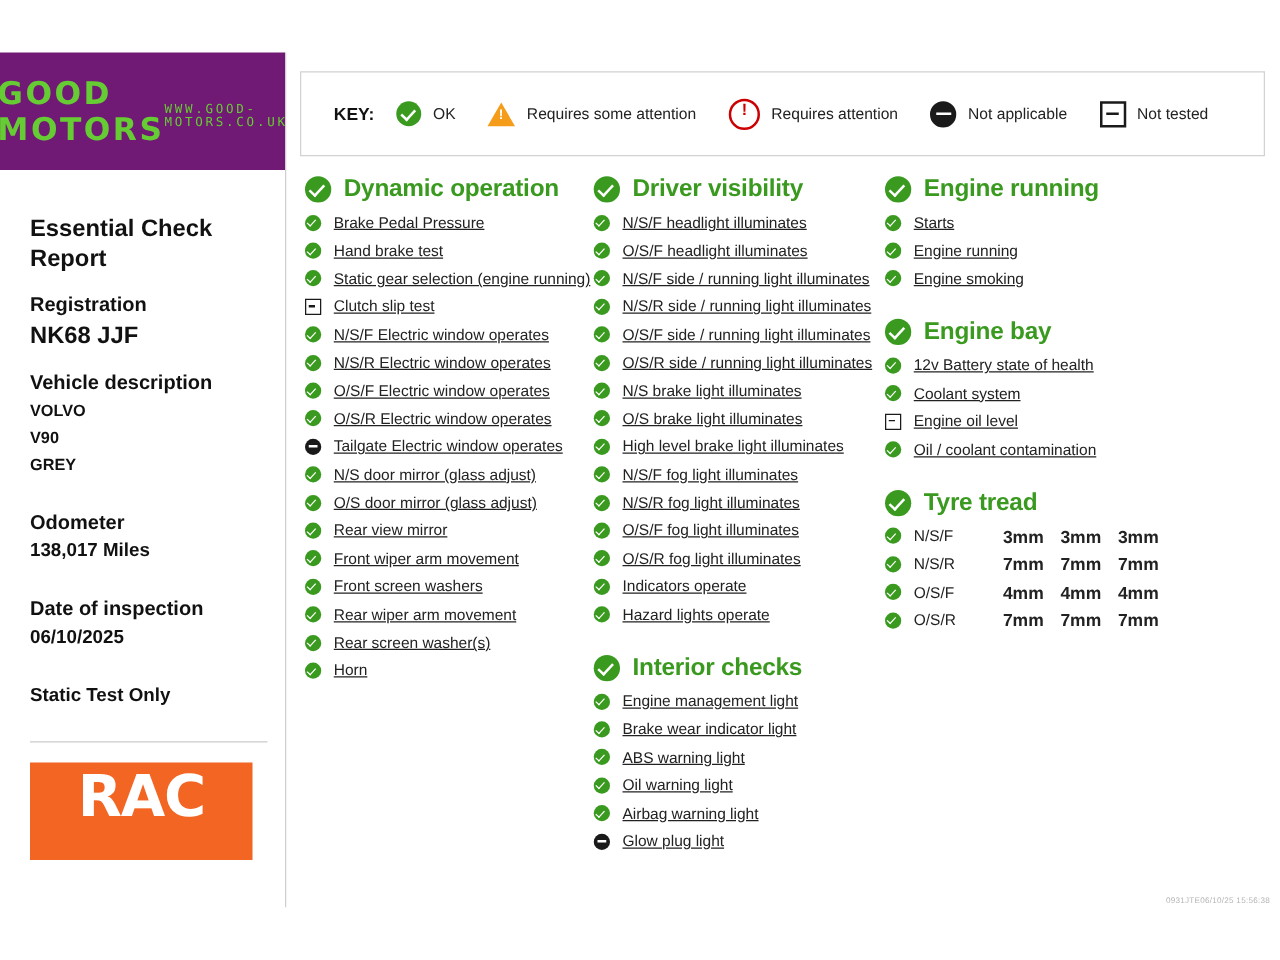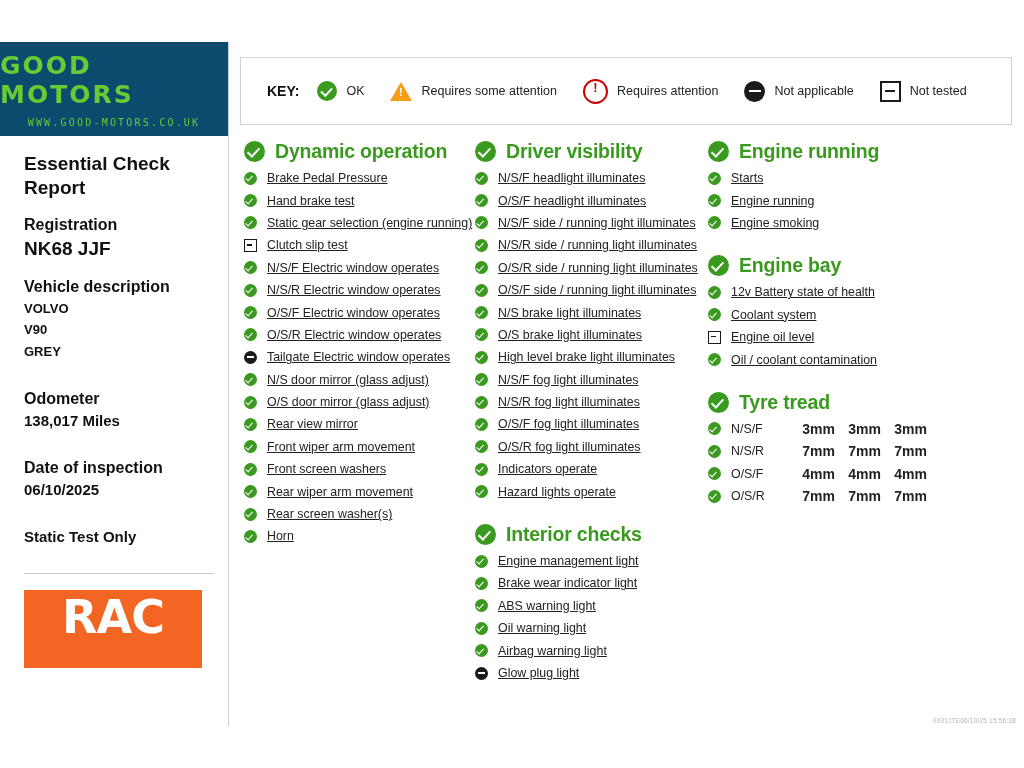--- a/index.html
+++ b/index.html
@@ -28,43 +28,44 @@
     position: absolute;
     left: 0; top: 42px;
     width: 228px;
     height: 684px;
     background: #ffffff;
     border-right: 1px solid #cfcfcf;
   }
   .logo-box {
     width: 228px;
     height: 94px;
-    background: #0c4a6e;
+    background: #701a75;
     display: flex;
-    flex-direction: column;
+    flex-direction: row;
     align-items: center;
     justify-content: center;
   }
   .logo-title {
     color: #66cc33;
     font-size: 25px;
     font-weight: bold;
     letter-spacing: 2px;
     font-family: "DejaVu Sans", sans-serif;
   }
   .logo-url {
     color: #66cc33;
     font-size: 10px;
     letter-spacing: 2.2px;
     margin-top: 8px;
     font-family: "DejaVu Sans Mono", monospace;
   }
   .side-body {
     padding: 16px 22px 0 24px;
     color: #111;
+    margin-top: 20px;
   }
   .side-h1 {
     font-size: 19px;
     font-weight: bold;
     line-height: 1.25;
     margin: 0 0 16px 0;
     color: #111;
   }
   .side-label {
     font-size: 16px;
@@ -479,25 +480,25 @@
         <div class="row">
             <span class="ic ic-ok"></span>
             <span class="lbl">N/S/F side / running light illuminates</span>
           </div>
         <div class="row">
             <span class="ic ic-ok"></span>
             <span class="lbl">N/S/R side / running light illuminates</span>
           </div>
         <div class="row">
             <span class="ic ic-ok"></span>
+            <span class="lbl">O/S/F side / running light illuminates</span>
+          </div>
+        <div class="row">
+            <span class="ic ic-ok"></span>
             <span class="lbl">O/S/R side / running light illuminates</span>
-          </div>
-        <div class="row">
-            <span class="ic ic-ok"></span>
-            <span class="lbl">O/S/F side / running light illuminates</span>
           </div>
         <div class="row">
             <span class="ic ic-ok"></span>
             <span class="lbl">N/S brake light illuminates</span>
           </div>
         <div class="row">
             <span class="ic ic-ok"></span>
             <span class="lbl">O/S brake light illuminates</span>
           </div>
         <div class="row">

